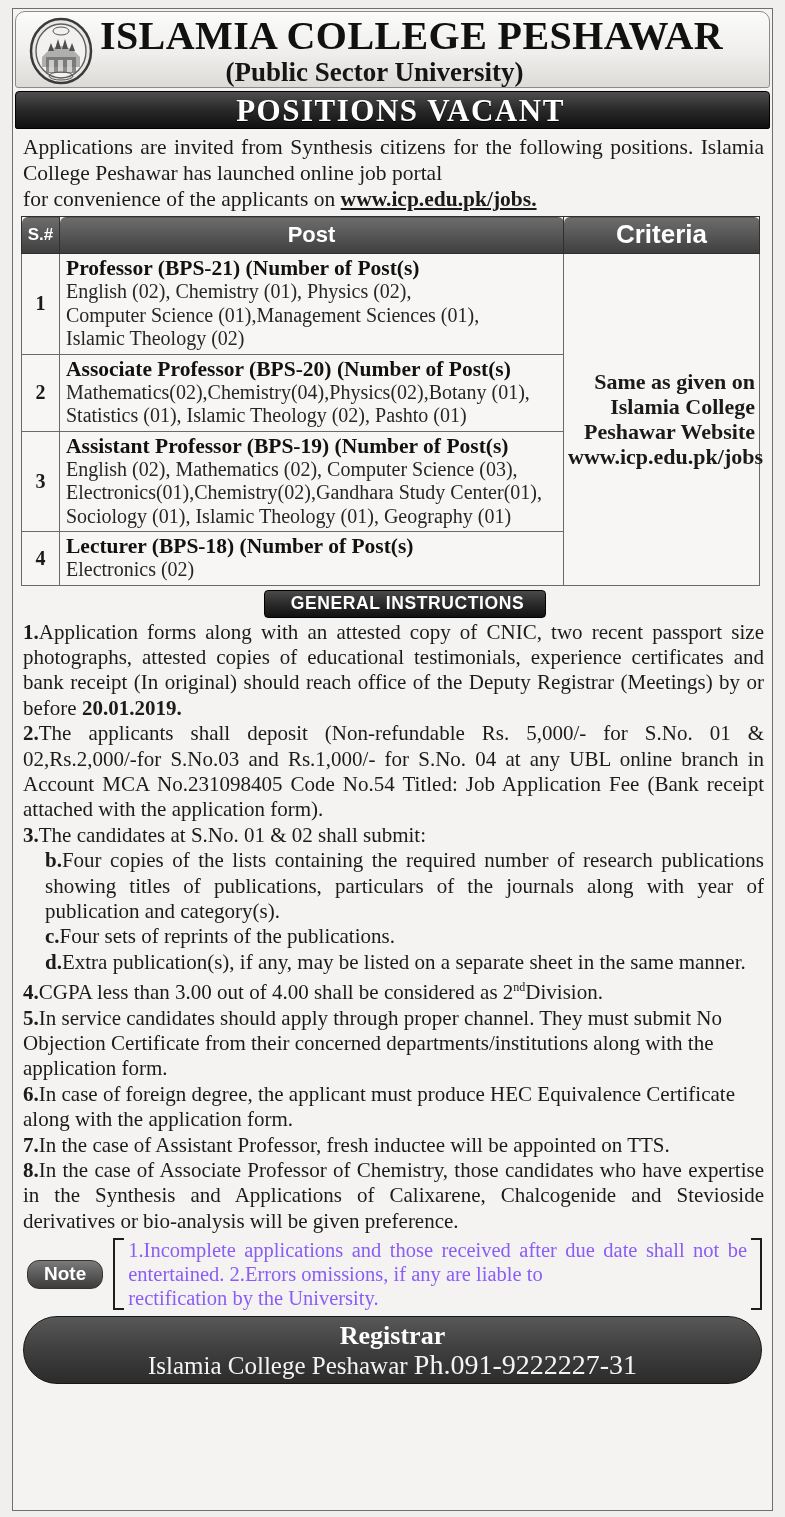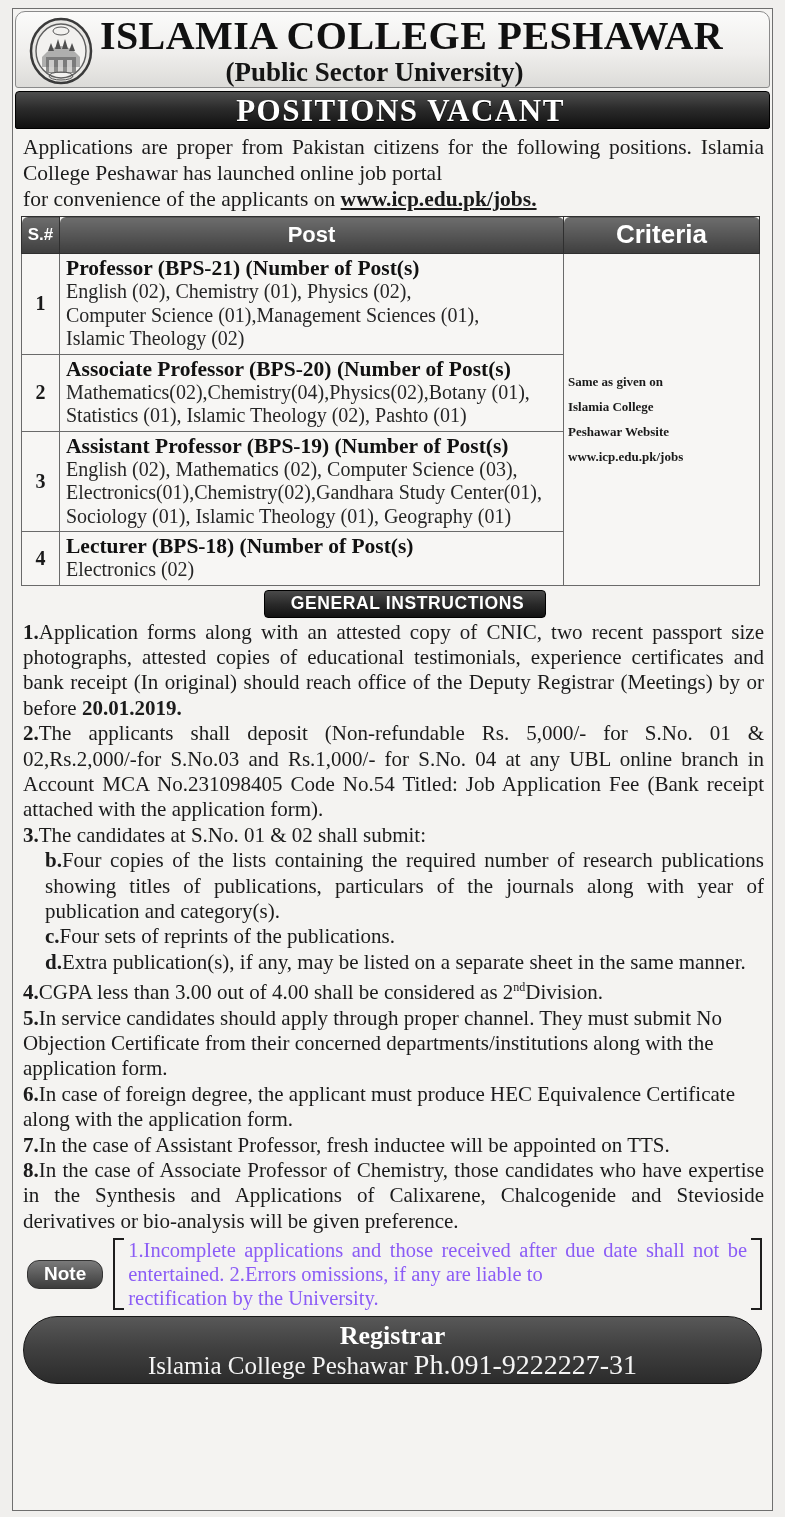--- a/index.html
+++ b/index.html
@@ -150,24 +150,24 @@
   }
   .c-sn {
     width: 38px;
     text-align: center;
     font-weight: bold;
     font-size: 20px;
   }
   .c-post { padding: 2px 4px 3px 6px; }
   .c-crit {
     width: 196px;
-    text-align: left;
+    text-align: right;
     padding: 8px 4px;
     font-weight: bold;
-    font-size: 13px;
+    font-size: 22px;
     line-height: 25px;
   }
   .post-title {
     font-weight: bold;
     font-size: 21.5px;
     line-height: 24px;
     color: #111;
   }
   .post-depts {
     font-size: 20px;
@@ -303,21 +303,21 @@
         <div class="uni-sub">(Public Sector University)</div>
       </div>
 
     </div>
 
     <div class="vacant-bar">
       <div class="txt">POSITIONS VACANT</div>
     </div>
 
     <div class="intro">
-      <span>Applications are proper from Pakistan citizens for the following</span>
+      <span>Applications are invited from Synthesis citizens for the following</span>
       <span>positions. Islamia College Peshawar has launched online job portal</span>
       <span class="last"><span>for convenience of the  applicants  on </span><span class="url">www.icp.edu.pk/jobs.</span></span>
     </div>
 
     <table class="tbl">
       <colgroup>
           <col style="width:38px">
           <col>
           <col style="width:196px">
         </colgroup>

